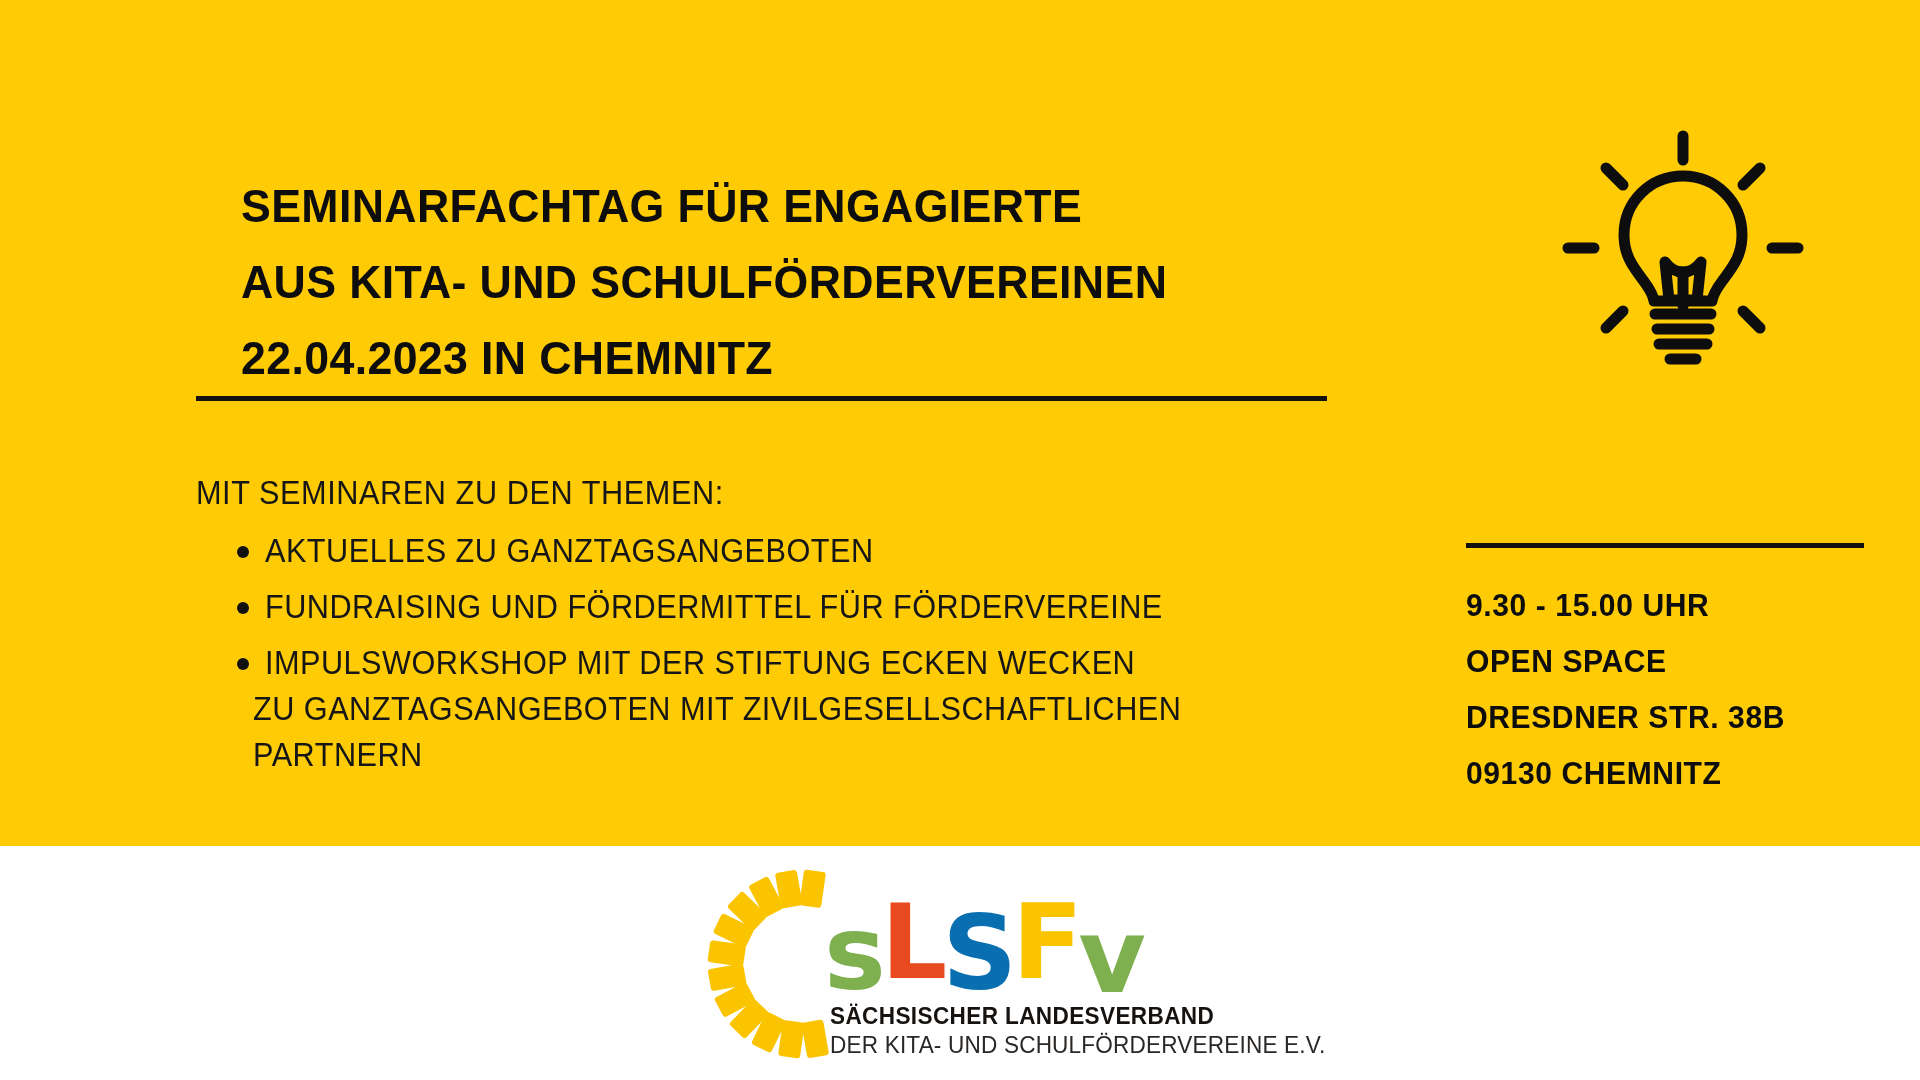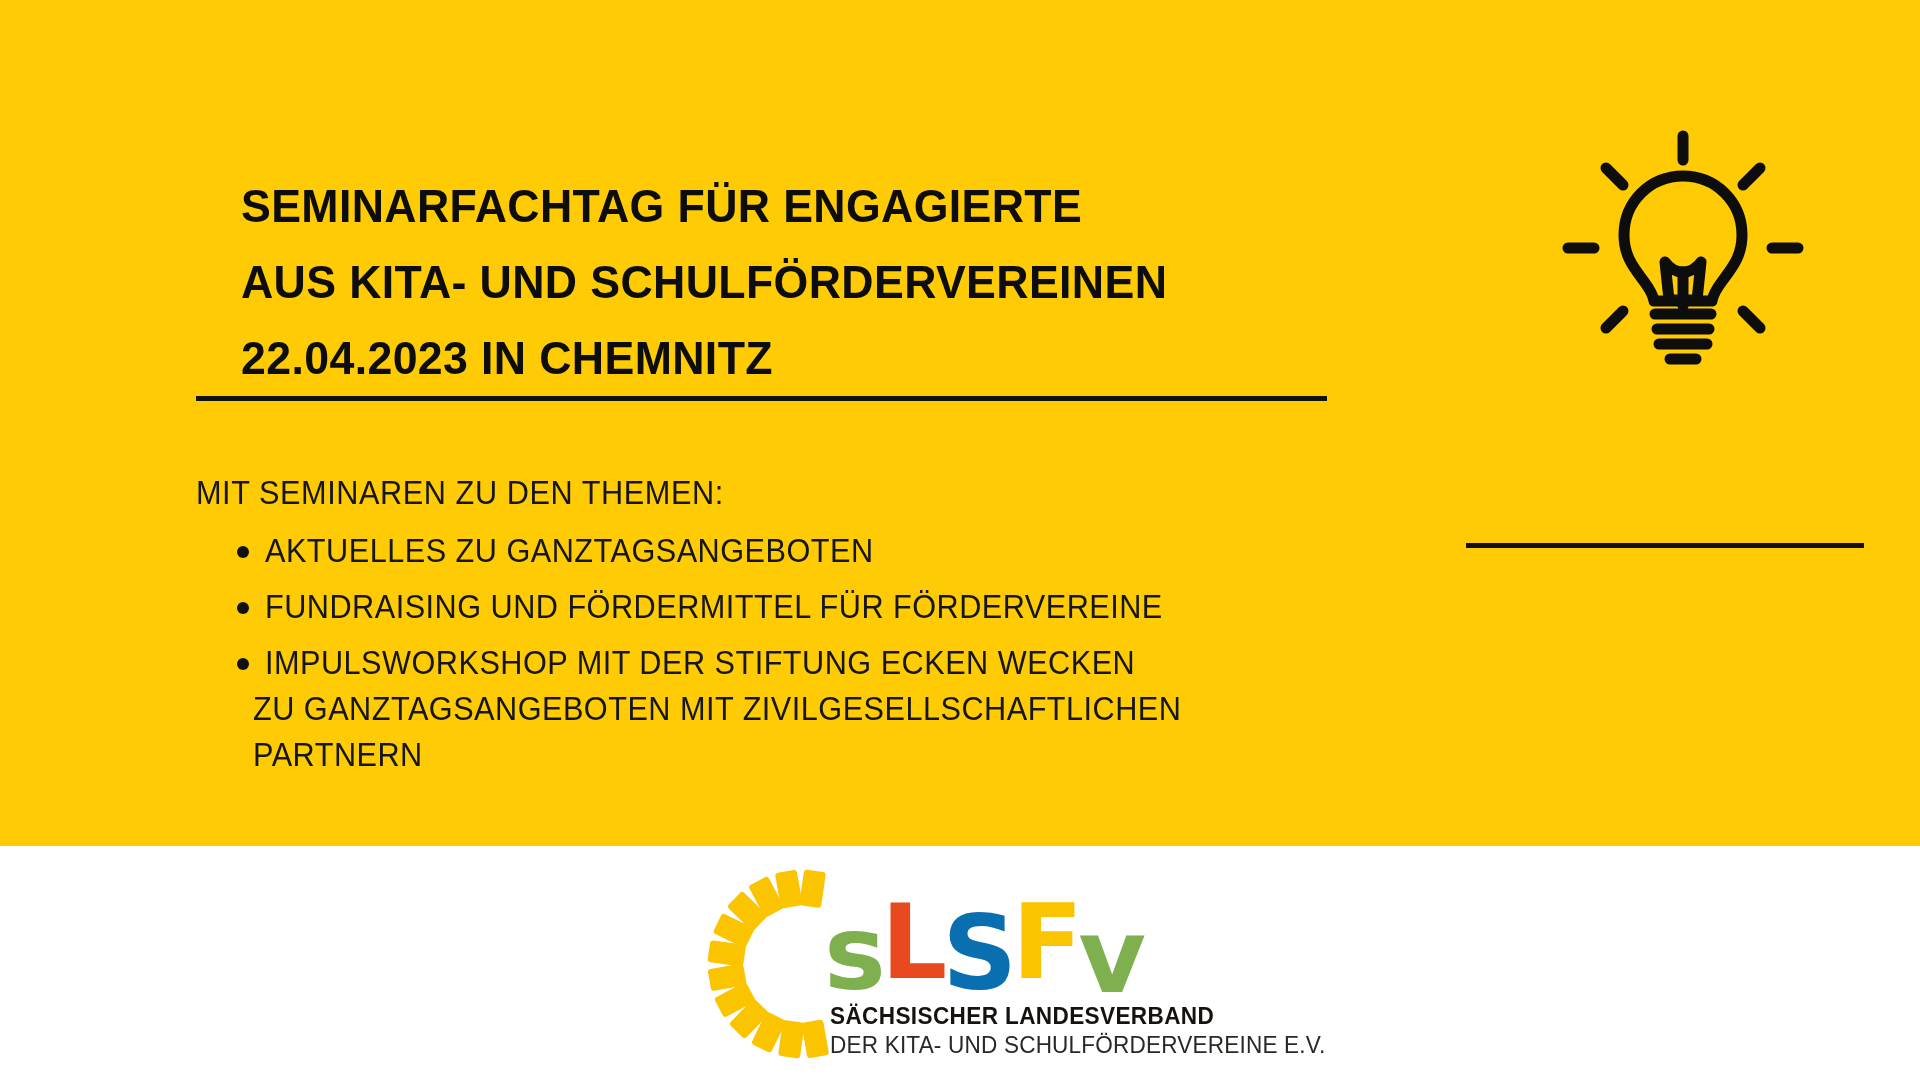--- a/index.html
+++ b/index.html
@@ -281,20 +281,26 @@
         <path d="M202 40 l -17 17"></path>
         <path d="M10 120 h 26"></path>
         <path d="M240 120 h -26"></path>
         <path d="M48 200 l 17 -17"></path>
         <path d="M202 200 l -17 -17"></path>
       </g>
     </svg>
   </div>
 
   <div class="info-rule"></div>
+  <div class="info">
+    <span class="info-line">9.30 - 15.00 UHR</span>
+    <span class="info-line">OPEN SPACE</span>
+    <span class="info-line">DRESDNER STR. 38B</span>
+    <span class="info-line">09130 CHEMNITZ</span>
+  </div>
 
   <div class="footer">
     <div class="logo">
 
       <svg class="logo-mark" viewBox="0 0 560 222" width="560" height="222" aria-hidden="true">
         <g fill="#fbc400">
           <g transform="translate(122,112)">
             <g transform="rotate(-100)">
                 <rect x="58" y="-11" width="36" height="22" rx="3"></rect>
               </g>

